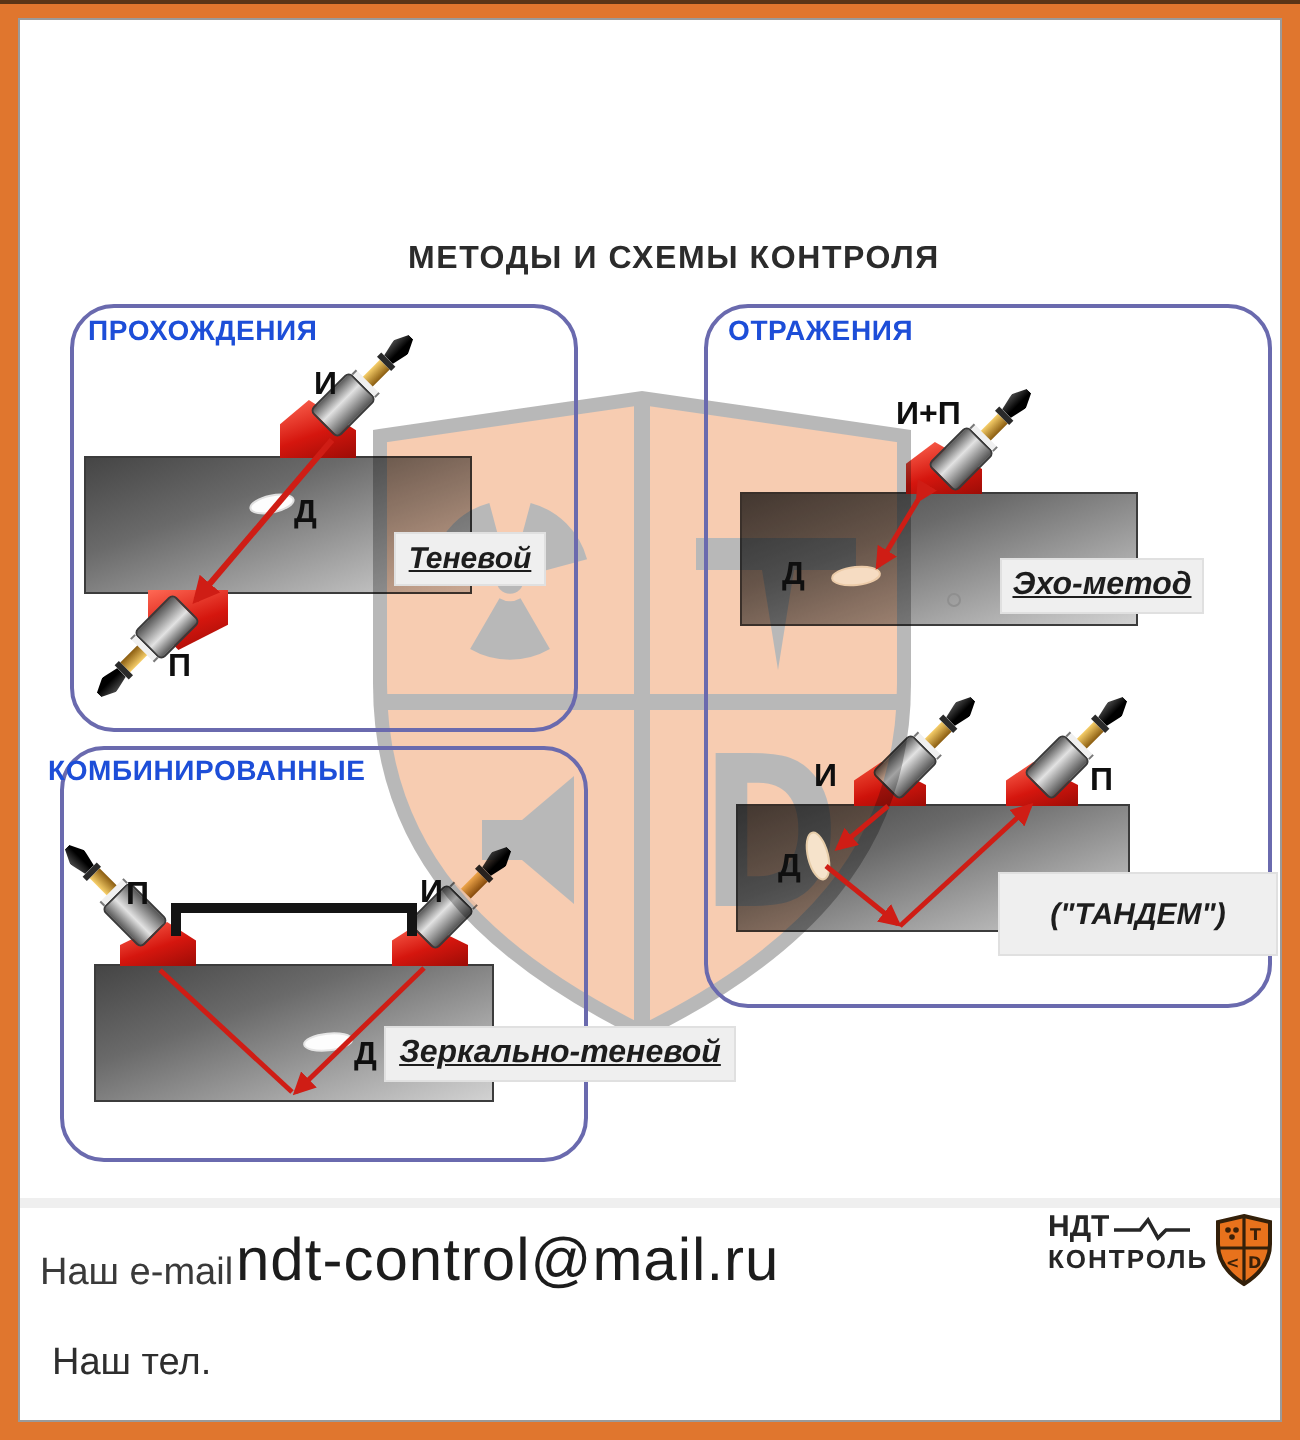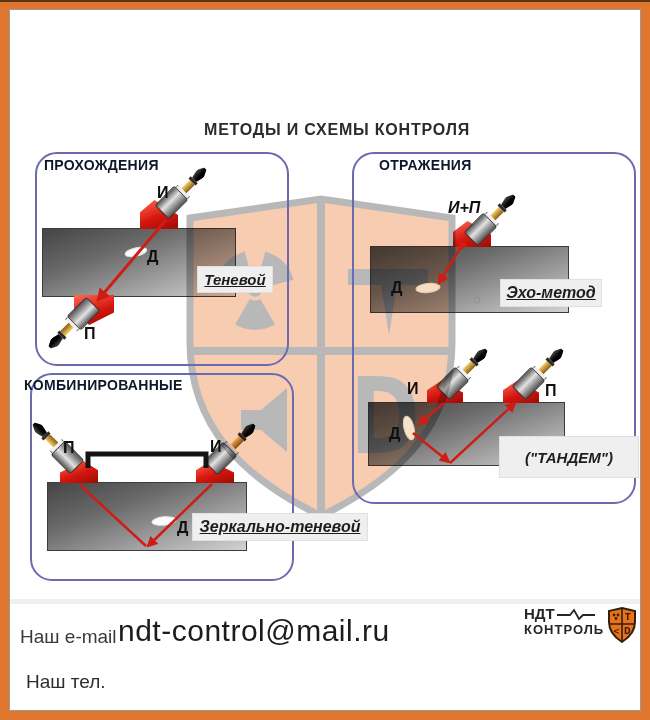--- a/index.html
+++ b/index.html
@@ -10,21 +10,21 @@
          box-shadow:inset 0 0 0 1px #9a9a9a;z-index:10;pointer-events:none;}
   .frame-top-dark{position:absolute;left:0;top:0;right:0;height:2px;background:#5a3517;z-index:11;pointer-events:none;}
   .divider{position:absolute;left:10px;right:10px;top:599px;height:5px;background:#efefef;z-index:0;}
   
   .title{position:absolute;left:0;right:0;top:121px;text-align:center;
          font-size:16px;font-weight:bold;color:#2b2b2b;letter-spacing:.8px;z-index:4;padding-left:24px;}
   .panel{position:absolute;border:2px solid #6A6AAE;border-radius:22px;z-index:4;background:transparent;pointer-events:none;}
   .p1{left:35px;top:152px;width:250px;height:210px;}
   .p2{left:352px;top:152px;width:280px;height:348px;}
   .p3{left:30px;top:373px;width:260px;height:204px;}
-  .ph{position:absolute;font-weight:bold;font-size:14px;color:#0f172a;letter-spacing:.3px;z-index:4;}
+  .ph{position:absolute;font-weight:bold;font-size:14px;color:#1d4ed8;letter-spacing:.3px;z-index:4;}
   
   .bar{position:absolute;border:1px solid #3c3c3c;z-index:1;
        background:linear-gradient(160deg,#454545 0%,#6a6a6a 35%,#a6a6a6 72%,#d2d2d2 100%);}
   
   .wedge{position:absolute;z-index:1;background:linear-gradient(160deg,#ff6a55,#d5160e 55%,#9c0c06);}
   .w-ur{clip-path:polygon(0 100%,0 42%,38% 0,100% 52%,100% 100%);}
   .w-ul{clip-path:polygon(0 52%,62% 0,100% 42%,100% 100%,0 100%);}
   .w-dl{clip-path:polygon(0 0,100% 0,100% 58%,38% 100%,0 48%);}
   
   .probe{position:absolute;width:62px;height:18px;display:flex;align-items:center;
@@ -61,21 +61,21 @@
 </head>
 <body>
 
 <div class="title">МЕТОДЫ И СХЕМЫ КОНТРОЛЯ</div>
 
 <div class="panel p1"></div>
 <div class="panel p2"></div>
 <div class="panel p3"></div>
 
 <div class="ph" style="left:44px;top:157px;">ПРОХОЖДЕНИЯ</div>
-<div class="ph" style="left:364px;top:157px;margin-left:15px;">ОТРАЖЕНИЯ</div>
+<div class="ph" style="left:364px;top:157px;">ОТРАЖЕНИЯ</div>
 <div class="ph" style="left:24px;top:377px;">КОМБИНИРОВАННЫЕ</div>
 
 <div class="bar" style="left:42px;top:228px;width:192px;height:67px;"></div>
 <div class="bar" style="left:370px;top:246px;width:197px;height:65px;"></div>
 <div class="bar" style="left:368px;top:402px;width:195px;height:62px;"></div>
 <div class="bar" style="left:47px;top:482px;width:198px;height:67px;"></div>
 
 <div class="wedge w-ur" style="left:140px;top:200px;width:38px;height:29px;"></div>
 <div class="wedge w-dl" style="left:74px;top:295px;width:40px;height:30px;"></div>
 <div class="wedge w-ur" style="left:453px;top:221px;width:38px;height:26px;"></div>
@@ -169,21 +169,21 @@
   <line x1="450" y1="463" x2="515" y2="403" stroke="#CF1D15" stroke-width="2.5" marker-end="url(#arr)"></line>
   <line x1="212" y1="484" x2="148" y2="546" stroke="#CF1D15" stroke-width="2.5" marker-end="url(#arr)"></line>
   <line x1="146" y1="546" x2="80" y2="485" stroke="#CF1D15" stroke-width="2.5"></line>
 
   <polyline points="88,468 88,454 206,454 206,468" fill="none" stroke="#141414" stroke-width="5"></polyline>
 </svg>
 
 <div class="mk" style="left:157px;top:185px;">И</div>
 <div class="mk" style="left:84px;top:326px;">П</div>
 <div class="mk" style="left:147px;top:249px;">Д</div>
-<div class="mk" style="left:448px;top:200px;font-style:italic;">И+П</div>
+<div class="mk" style="left:448px;top:200px;">И+П</div>
 <div class="mk" style="left:391px;top:280px;">Д</div>
 <div class="mk" style="left:407px;top:381px;">И</div>
 <div class="mk" style="left:545px;top:383px;">П</div>
 <div class="mk" style="left:389px;top:426px;">Д</div>
 <div class="mk" style="left:63px;top:440px;">П</div>
 <div class="mk" style="left:210px;top:439px;">И</div>
 <div class="mk" style="left:177px;top:520px;">Д</div>
 
 <div class="mbox" style="left:197px;top:266px;width:74px;height:25px;font-size:15px;">
   <span class="u">Теневой</span>

